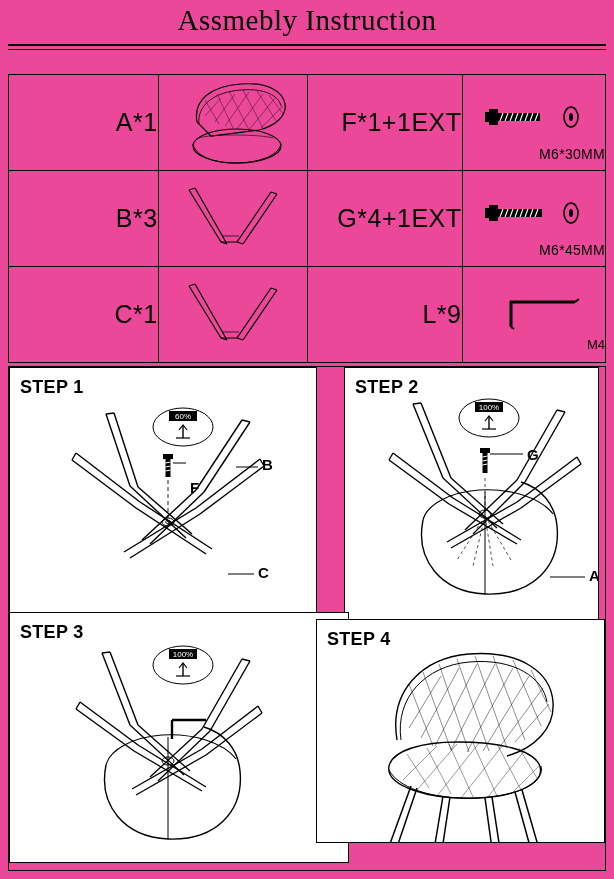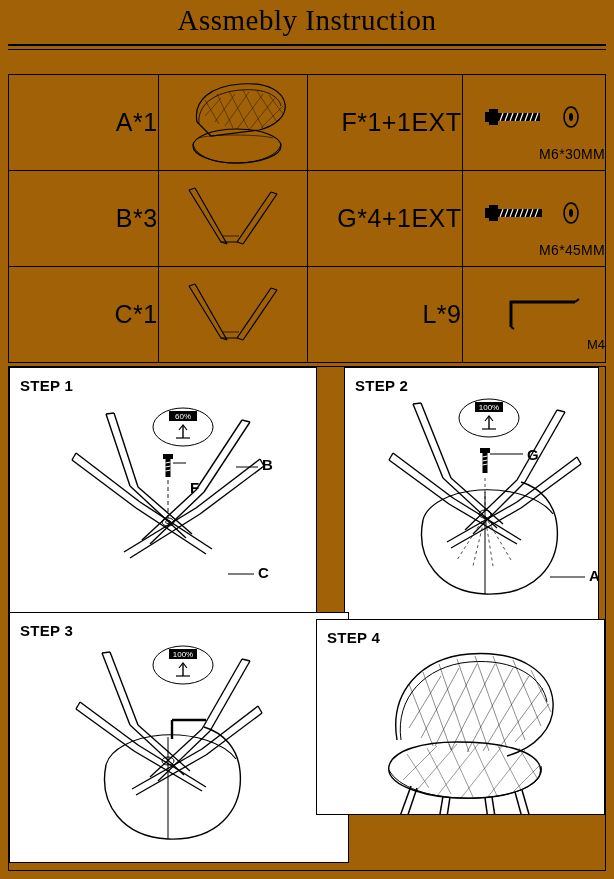--- a/index.html
+++ b/index.html
@@ -8,21 +8,21 @@
     width: 614px; height: 879px;
     background: #ffffff;
     font-family: "Liberation Sans", sans-serif;
     color: #000;
     overflow: hidden;
   }
   .page {
     position: relative;
     width: 614px;
     height: 879px;
-    background: #a16207;
+    background: #ec4899;
   }
 
   
   .title-wrap {
     position: absolute;
     left: 0; top: 0;
     width: 614px;
     height: 46px;
     text-align: center;
   }
@@ -103,25 +103,25 @@
   }
   .step-cell {
     position: absolute;
     border: 1.5px solid #000;
     overflow: hidden;
     background: #fff;
   }
   .s1 { left: 0;     top: 0;     width: 308px; height: 253px; }
   .s2 { left: 307px; top: 0;     width: 255px; height: 253px; margin-left: 28px; }
   .s3 { left: 0;     top: 245px; width: 340px; height: 251px; }
-  .s4 { left: 307px; top: 252px; width: 289px; height: 196px; }
+  .s4 { left: 307px; top: 252px; width: 289px; height: 224px; }
   .step-label {
     position: absolute;
     left: 10px; top: 9px;
-    font-size: 15px;
+    font-size: 18px;
     font-weight: bold;
     letter-spacing: 0.3px;
   }
   .callout {
     position: absolute;
     font-size: 15px;
     font-weight: bold;
   }
   svg { display: block; }
   .art { position: absolute; left: 0; top: 0; }

